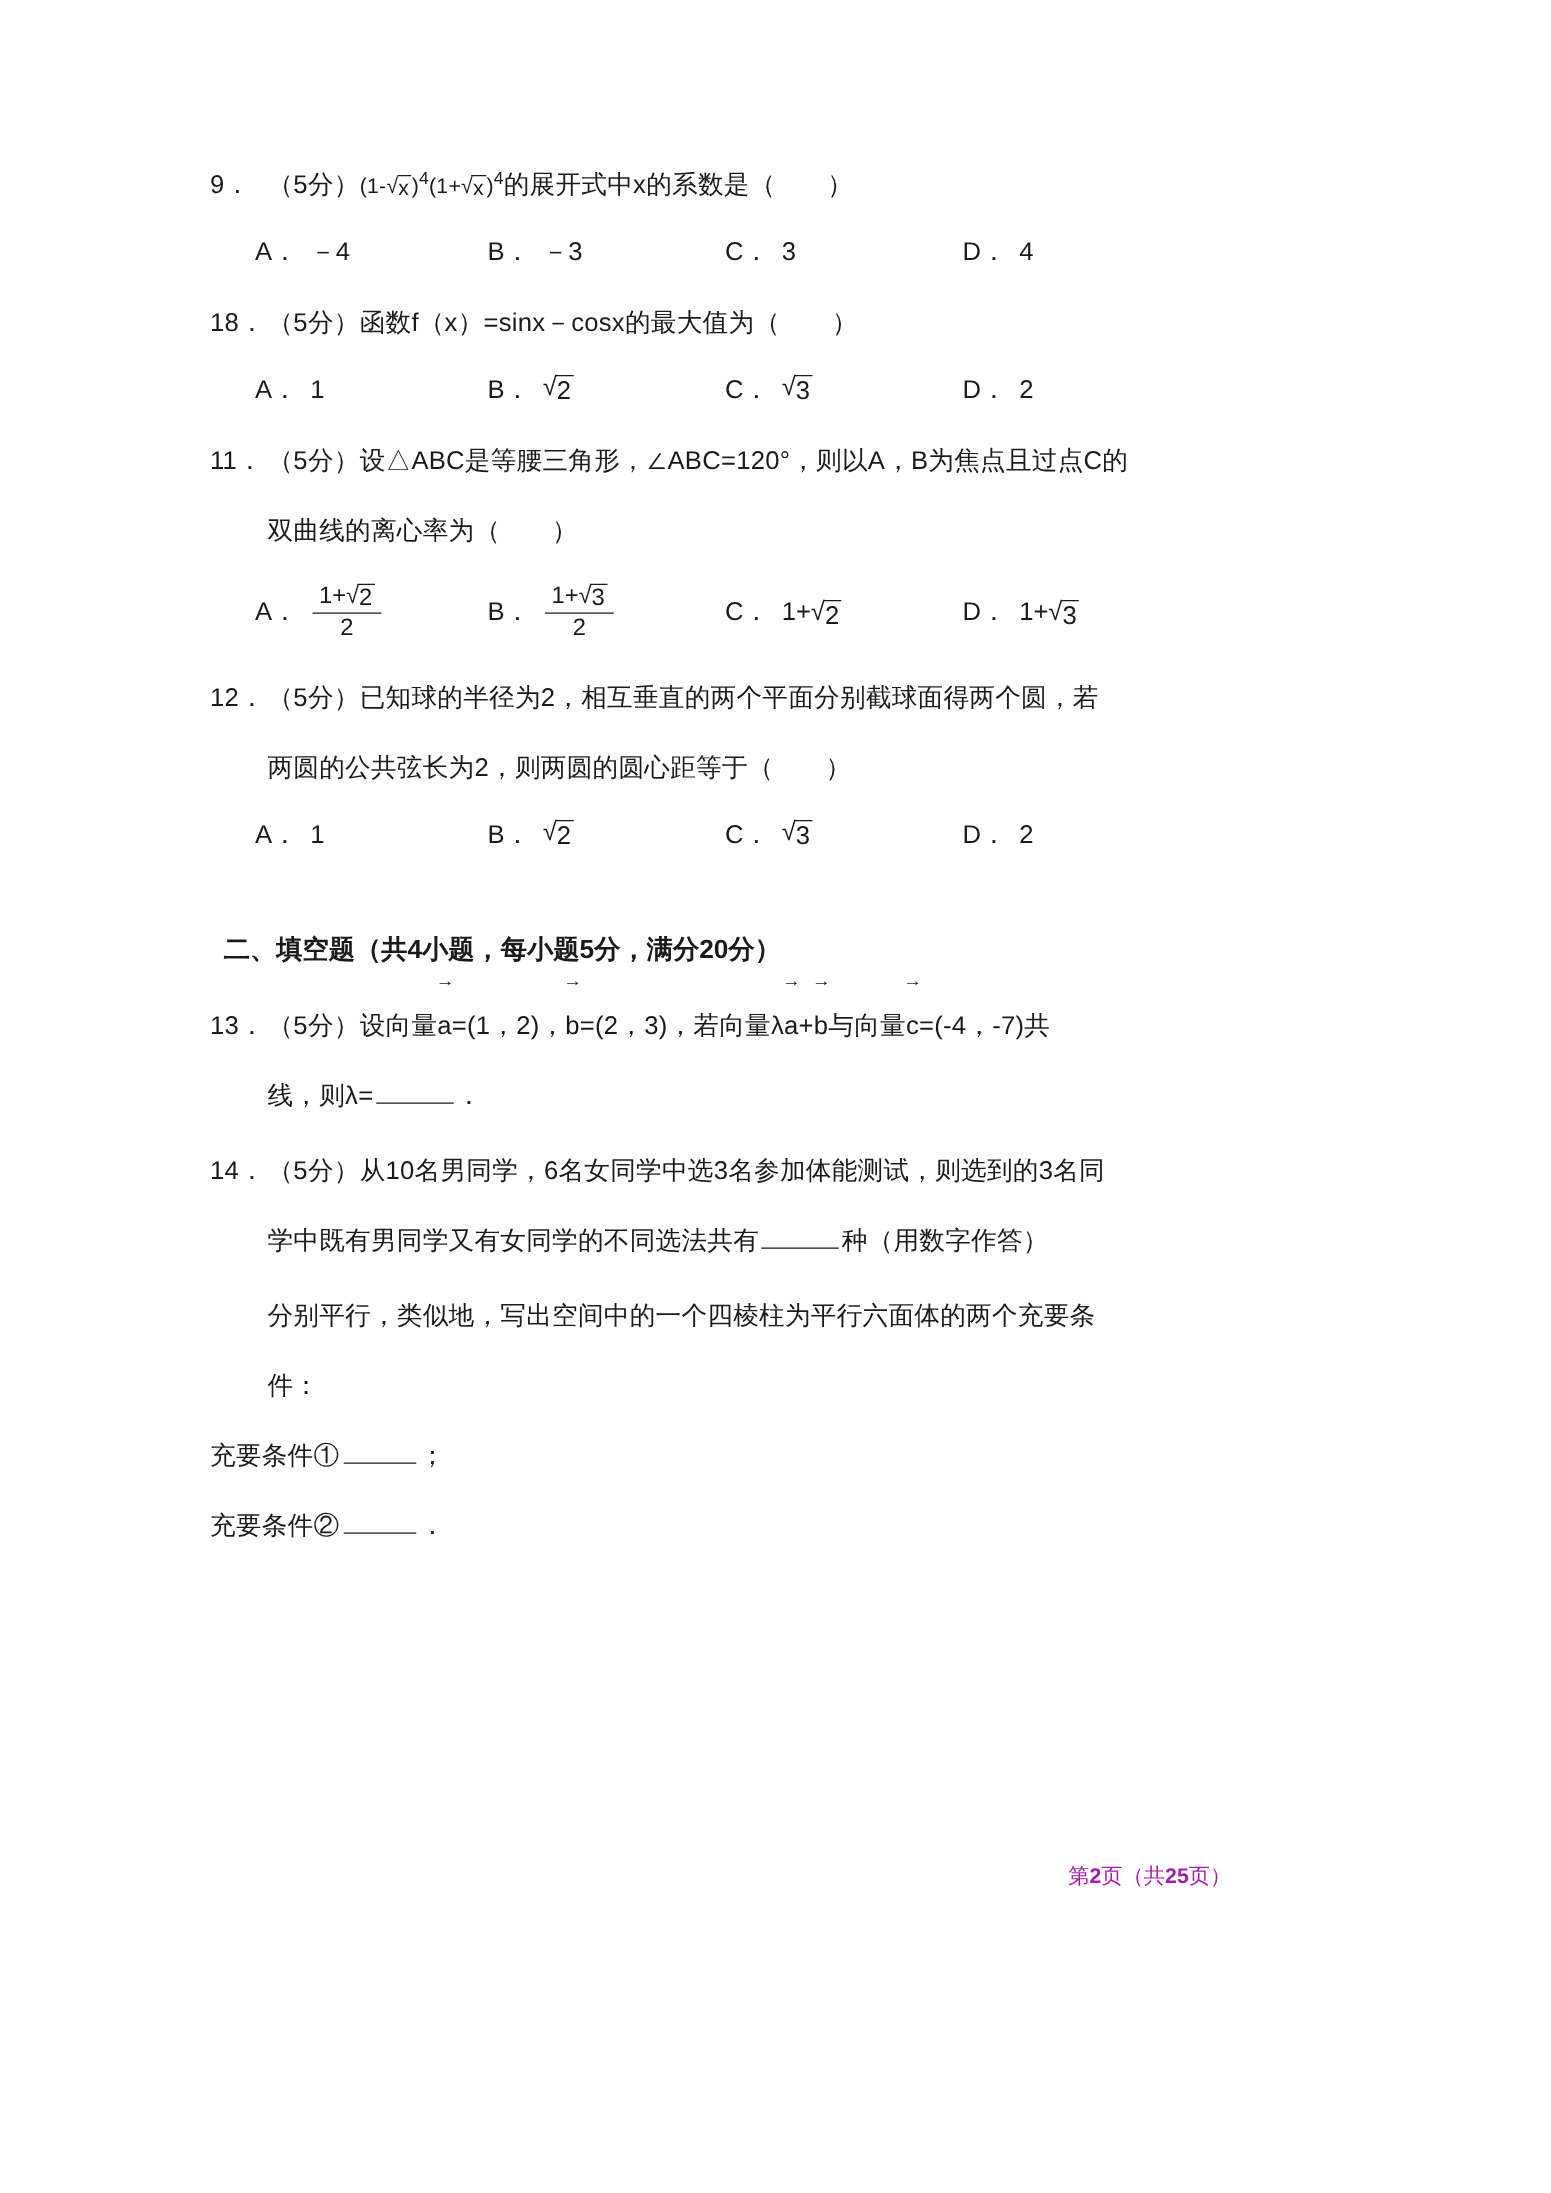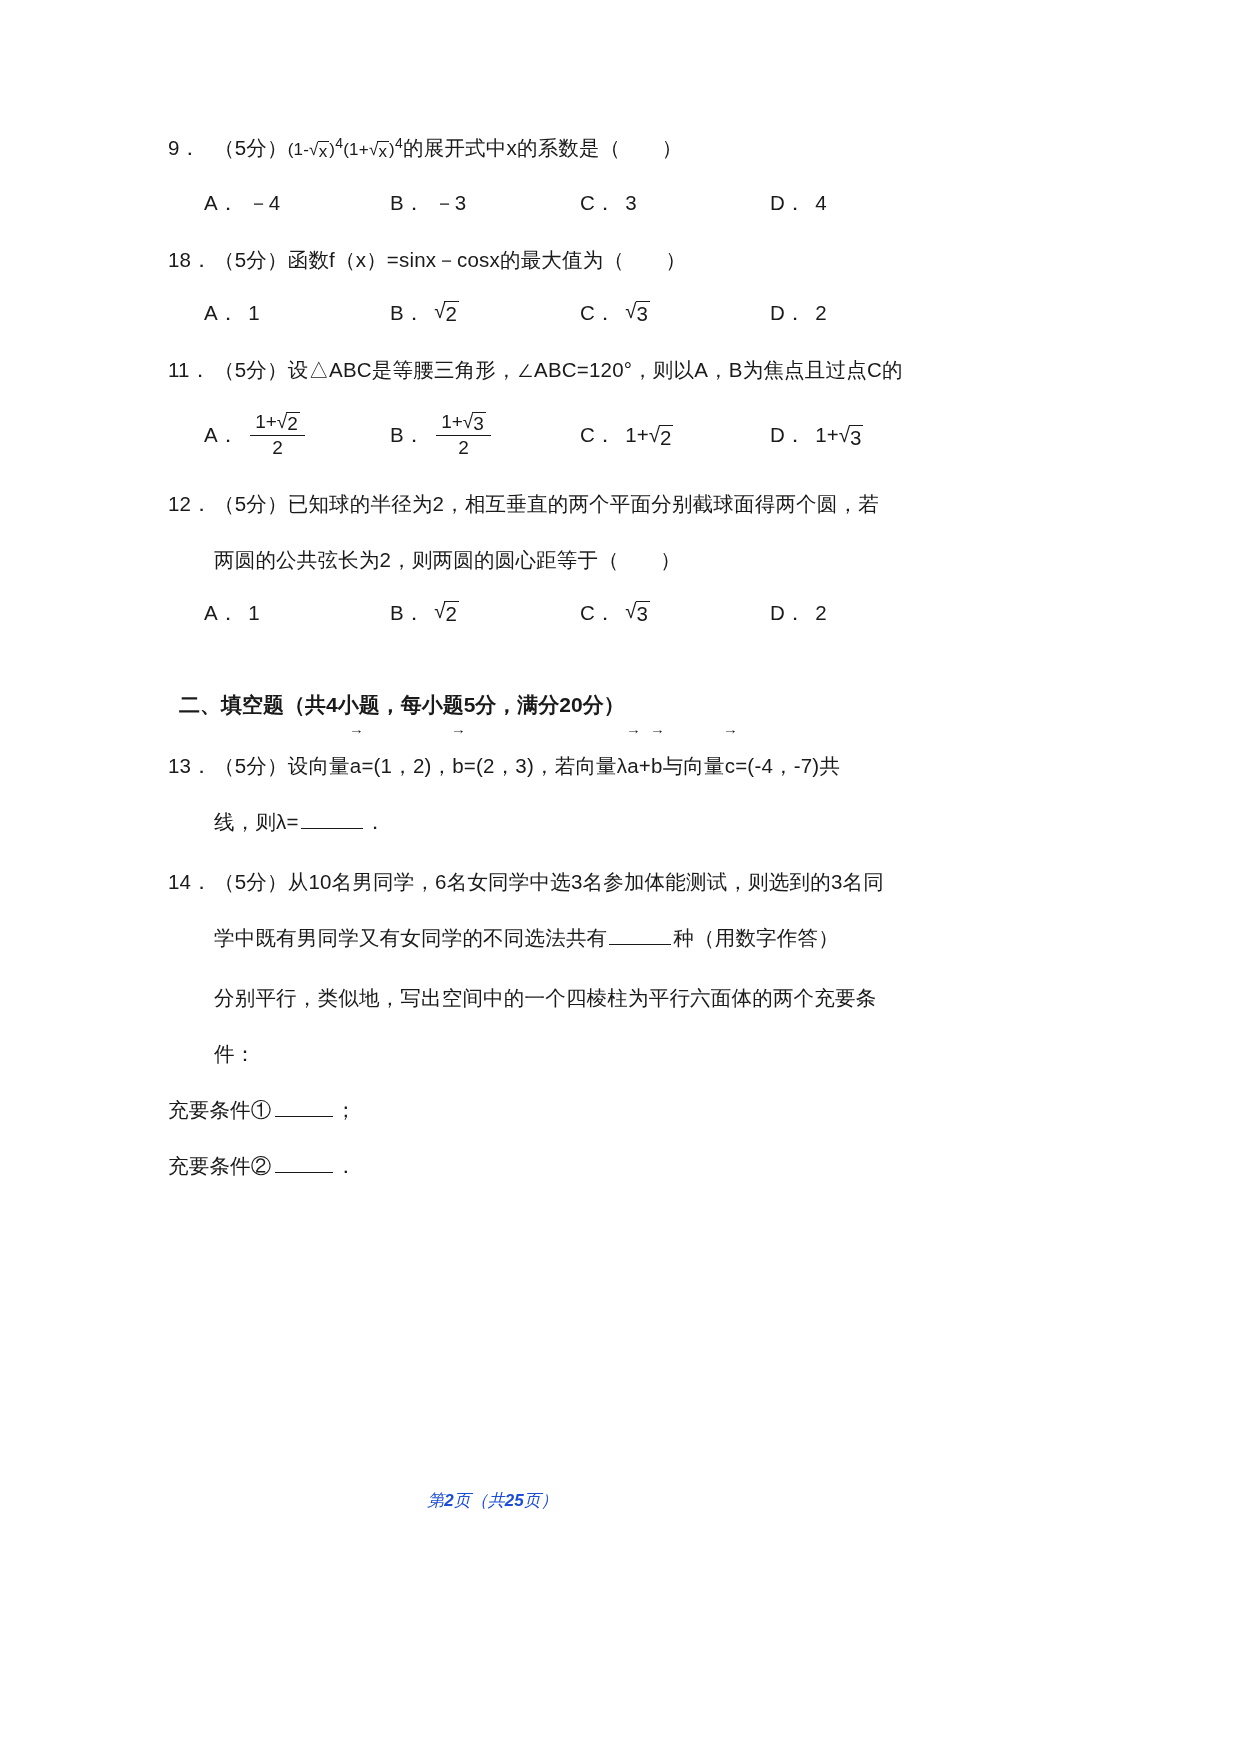--- a/index.html
+++ b/index.html
@@ -161,24 +161,23 @@
     white-space: nowrap;
     margin-left: 11px;
   }
 
   
   .footer {
     position: absolute;
     left: 0;
     right: 0;
     top: 1489px;
-    text-align: center;
+    text-align: right;
     font-size: 17px;
-    color: #1d4ed8;
-    font-style: italic;
+    color: #a21caf;
   }
   .footer .pg-num { font-weight: bold; }
 </style>
 </head>
 <body>
 
 <div class="page">
   <div class="content">
 
     <div class="q-block">
@@ -237,20 +236,23 @@
         <div class="opt opt-d">
           <span class="opt-label">D．</span>
           <span class="opt-val">2</span>
         </div>
       </div>
     </div>
 
     <div class="q-block">
       <div class="q-line">
         <span class="q-num">11．</span><span>（5分）</span><span>设△ABC是等腰三角形，∠ABC=120°，则以A，B为焦点且过点C的</span>
+      </div>
+      <div class="q-line">
+        <span class="indent"></span><span>双曲线的离心率为（　　）</span>
       </div>
       <div class="opt-row tall">
         <div class="opt opt-a">
           <span class="opt-label">A．</span>
           <span class="frac">
             <span class="num"><span>1+</span><span class="sqrt">
                   <span class="rad">√</span>
                   <span class="rand">2</span>
                 </span></span>
             <span class="den">2</span>

